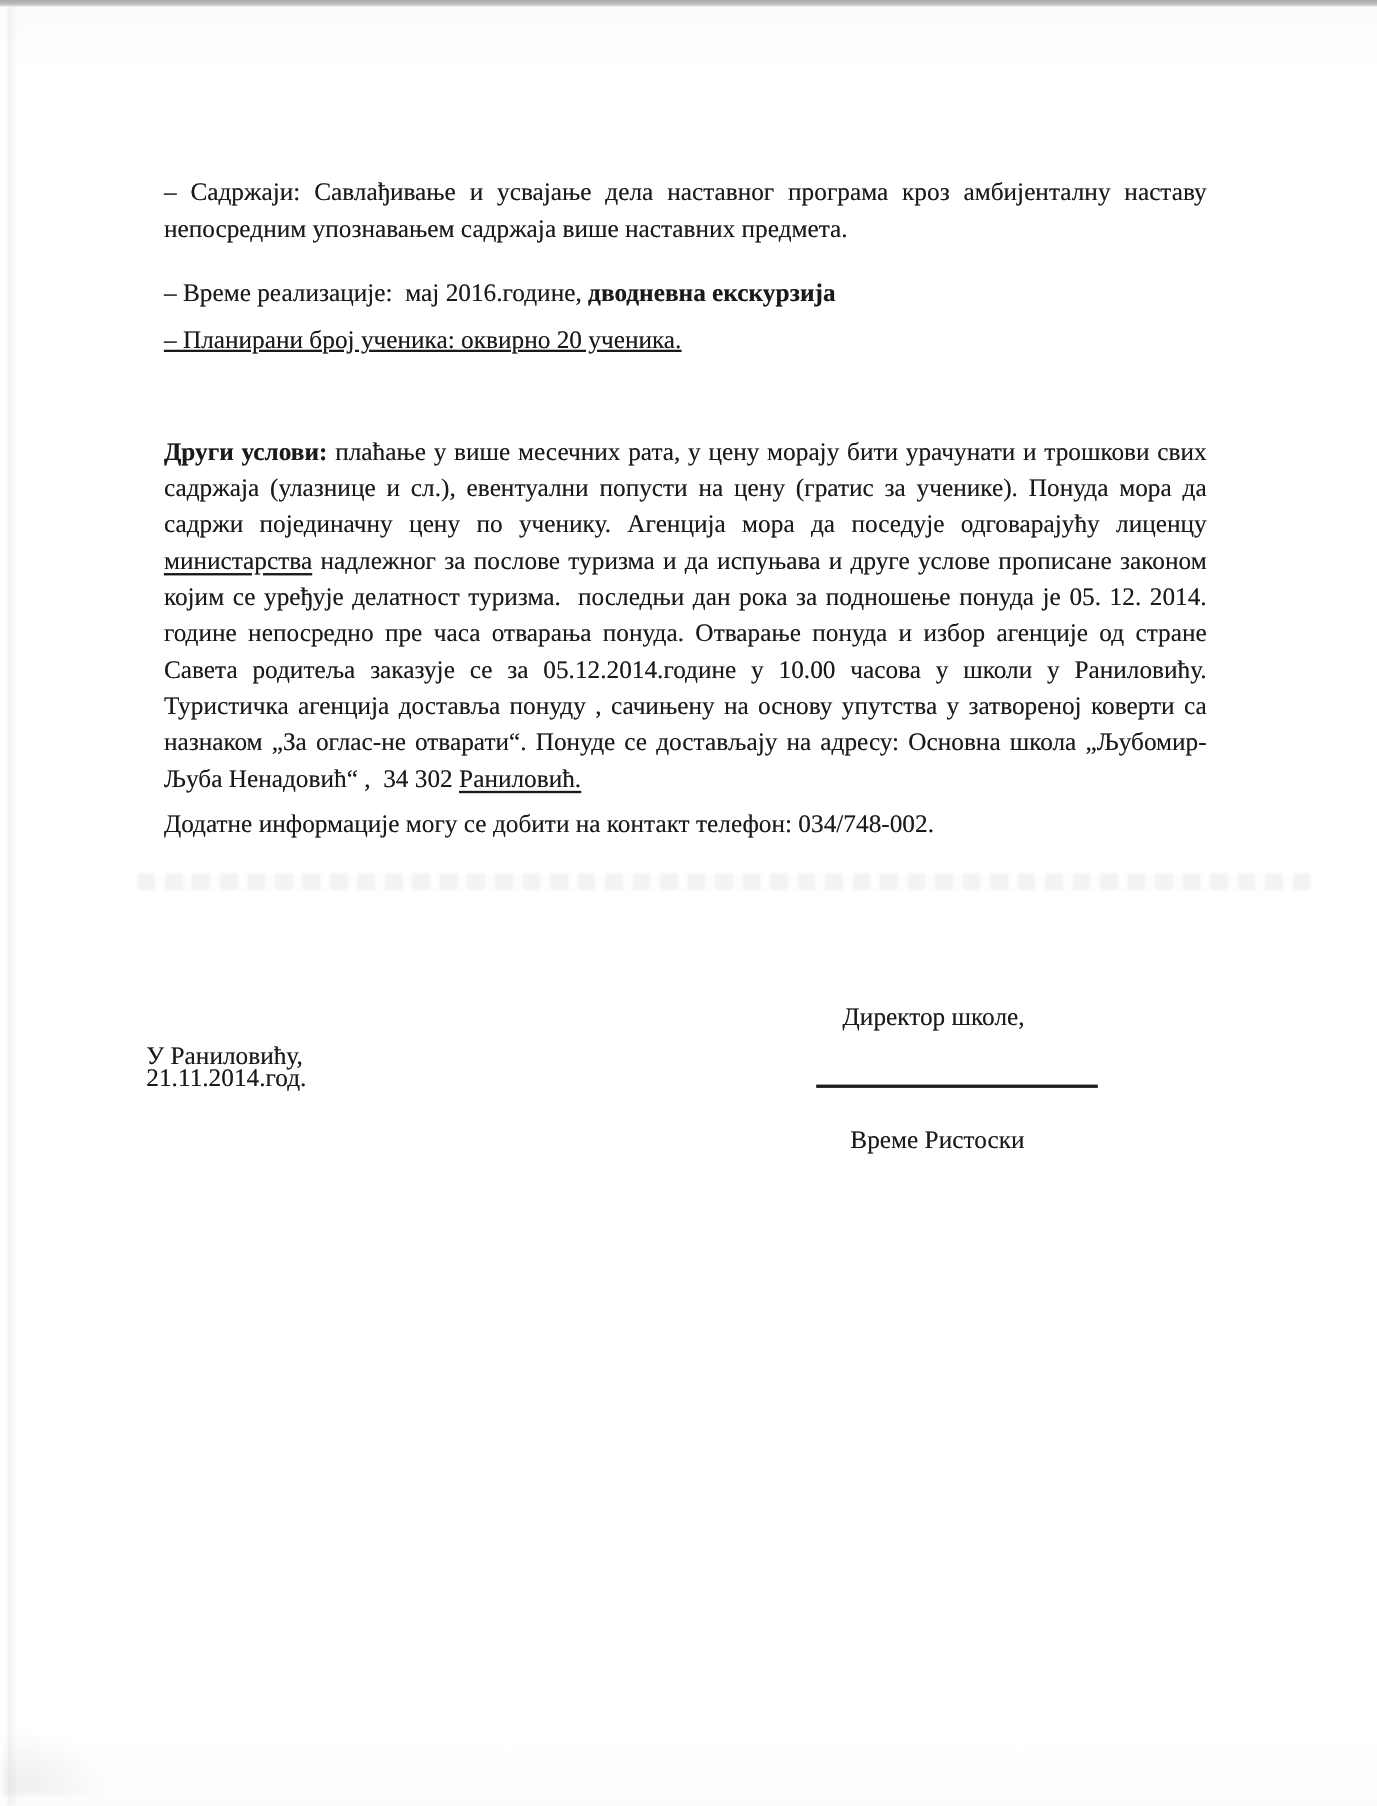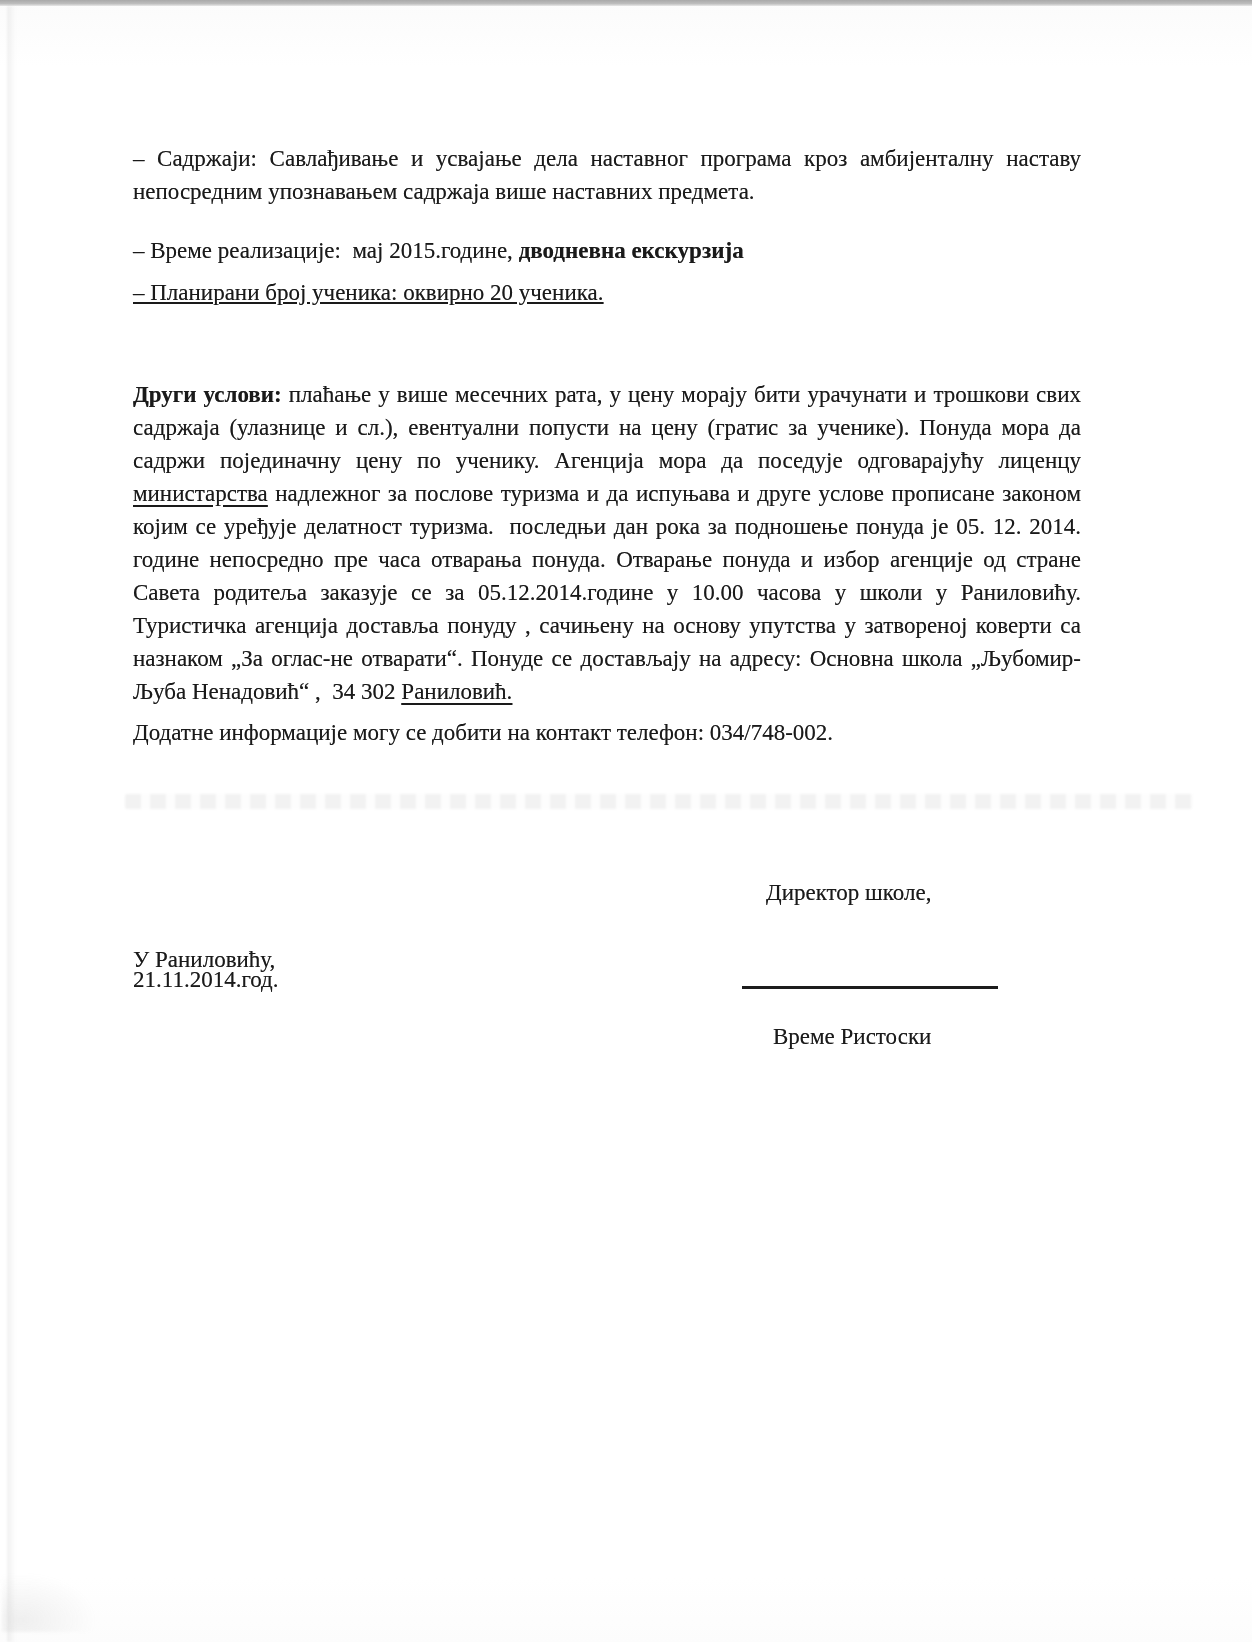--- a/index.html
+++ b/index.html
@@ -31,21 +31,21 @@
   }
   .content {
     position: absolute; left: 133px; top: 0; width: 948px;
     font-size: 23px; line-height: 33px;
     text-shadow: 0 0 0.6px rgba(20,20,20,0.55);
   }
   .para {
     position: absolute; left: 0; width: 948px;
     text-align: justify;
     white-space: pre-wrap;
-    margin: 0;
+    margin: 16px;
   }
   .single { text-align: left; }
   .b { font-weight: bold; }
   .sp {
     text-decoration-line: underline;
     text-decoration-style: wavy;
     text-decoration-color: #cc2a1e;
     text-decoration-thickness: 1.4px;
     text-underline-offset: 4px;
     text-decoration: underline;
@@ -58,41 +58,41 @@
   .ghost-line {
     position: absolute; top: 794px; left: -8px; width: 1068px; height: 15px;
     background: repeating-linear-gradient(90deg,
       rgba(170,170,170,0.30) 0px, rgba(170,170,170,0.30) 16px,
       rgba(220,220,220,0.10) 16px, rgba(220,220,220,0.10) 25px);
     opacity: 0.5;
     filter: blur(1.3px);
     border-radius: 2px;
   }
   .sig-place { position: absolute; top: 908px; left: 0; white-space: nowrap; margin-top: 35px; }
-  .sig-role  { position: absolute; top: 876px; left: 633px; white-space: nowrap; }
+  .sig-role  { position: absolute; top: 908px; left: 633px; white-space: nowrap; }
   .sig-date  { position: absolute; top: 963px; left: 0; white-space: nowrap; }
   .sig-line  {
     position: absolute; top: 986px; left: 609px; width: 256px; height: 0;
     border-top: 3px solid #1c1c1c;
   }
   .sig-name  { position: absolute; top: 1020px; left: 640px; white-space: nowrap; }
 </style>
 </head>
 <body>
 
 <div class="page">
   <div class="top-edge"></div>
   <div class="left-edge"></div>
   <div class="corner-smudge"></div>
 
   <div class="content">
 
     <p class="para p-contents">– Садржаји: Савлађивање и усвајање дела наставног програма кроз амбијенталну наставу непосредним упознавањем садржаја више наставних предмета.</p>
 
-    <p class="para single p-time"><span>– Време реализације:  мај 2015.године, </span><span class="b">дводневна екскурзија</span></p>
+    <p class="para single p-time"><span>– Време реализације:  мај 2016.године, </span><span class="b">дводневна екскурзија</span></p>
 
     <p class="para single p-students">– Планирани број ученика: оквирно 20 ученика.</p>
 
     <p class="para p-terms"><span class="b">Други услови:</span><span> плаћање у више месечних рата, у цену морају бити урачунати и трошкови свих садржаја (улазнице и сл.), евентуални попусти на цену (гратис за ученике). Понуда мора да садржи појединачну цену по ученику. Агенција мора да поседује одговарајућу лиценцу </span><span class="sp">министарства</span><span> надлежног за послове туризма и да испуњава и друге услове прописане законом којим се уређује делатност туризма.  последњи дан рока за подношење понуда је 05. 12. 2014. године непосредно пре часа отварања понуда. Отварање понуда и избор агенције од стране Савета родитеља заказује се за 05.12.2014.године у 10.00 часова у школи у Раниловићу.   Туристичка агенција доставља понуду , сачињену на основу упутства у затвореној коверти са назнаком „За оглас-не отварати“. Понуде се достављају на адресу: Основна школа „Љубомир-Љуба Ненадовић“ ,  34 302 </span><span class="sp">Раниловић.</span></p>
 
     <p class="para single p-contact">Додатне информације могу се добити на контакт телефон: 034/748-002.</p>
 
     <div class="ghost-line"></div>
 
     <div class="sig-place">У Раниловићу,</div>

